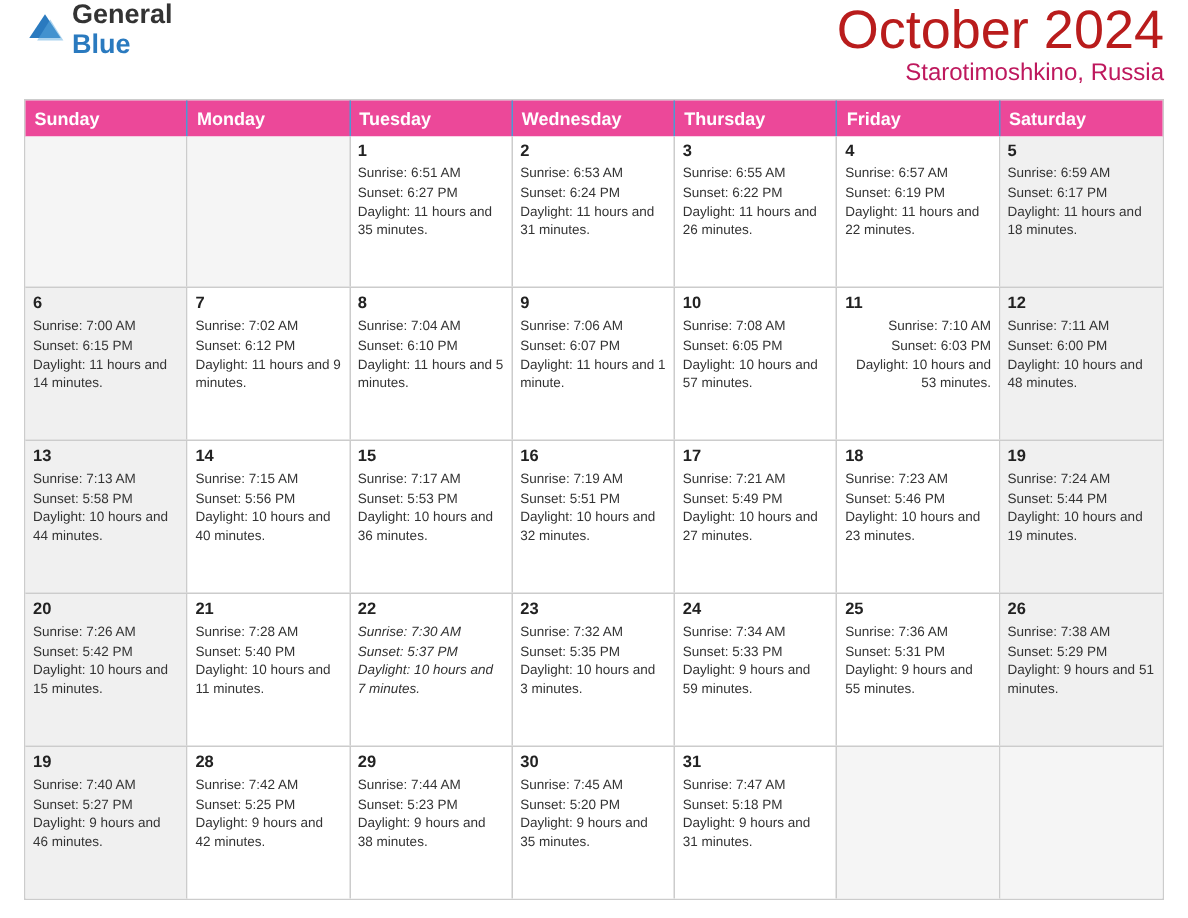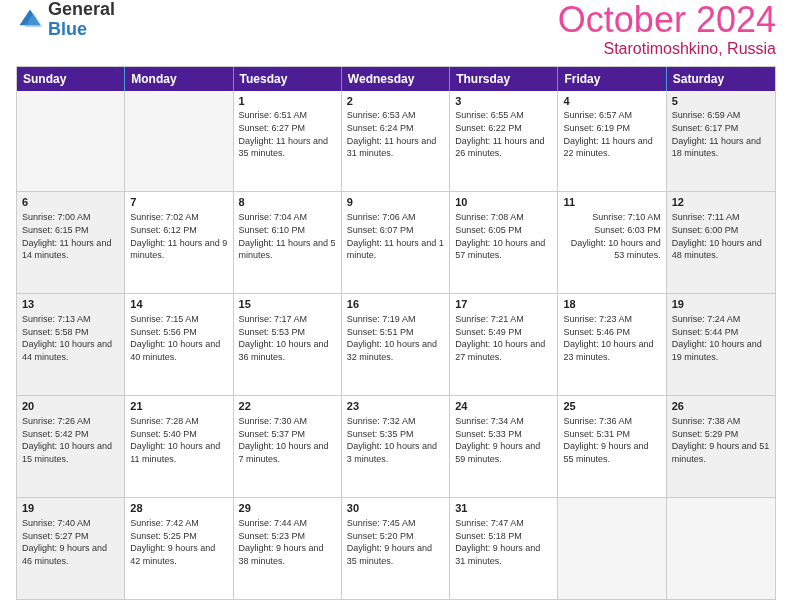--- a/index.html
+++ b/index.html
@@ -46,37 +46,37 @@
     .logo-icon {
       width: 28px;
       height: 28px;
     }
     .title-block {
       text-align: right;
     }
     .title-month {
       font-size: 36px;
       font-weight: normal;
-      color: #ec4899;
+      color: #b91c1c;
       line-height: 1.1;
     }
     .title-location {
       font-size: 16px;
       color: #be185d;
     }
     .calendar {
       flex: 1;
       display: flex;
       flex-direction: column;
       border: 1px solid #ccc;
     }
     .cal-header {
       display: grid;
       grid-template-columns: repeat(7, 1fr);
-      background: #4c1d95;
+      background: #ec4899;
     }
     .cal-header-cell {
       color: #fff;
       font-size: 12px;
       font-weight: bold;
       padding: 5px 6px;
       text-align: left;
       border-right: 1px solid #4a9ad4;
     }
     .cal-header-cell:last-child { border-right: none; }
@@ -277,21 +277,21 @@
 Daylight: 10 hours and 15 minutes.</div>
           </div>
           <div class="cal-cell">
             <div class="day-num">21</div>
             <div class="day-info" style="white-space: pre-line;">Sunrise: 7:28 AM
 Sunset: 5:40 PM
 Daylight: 10 hours and 11 minutes.</div>
           </div>
           <div class="cal-cell">
             <div class="day-num">22</div>
-            <div class="day-info" style="white-space: pre-line;">Sunrise: 7:30 AM
+            <div class="day-info" style="white-space: pre-line; font-style: italic;">Sunrise: 7:30 AM
 Sunset: 5:37 PM
 Daylight: 10 hours and 7 minutes.</div>
           </div>
           <div class="cal-cell">
             <div class="day-num">23</div>
             <div class="day-info" style="white-space: pre-line;">Sunrise: 7:32 AM
 Sunset: 5:35 PM
 Daylight: 10 hours and 3 minutes.</div>
           </div>
           <div class="cal-cell">

